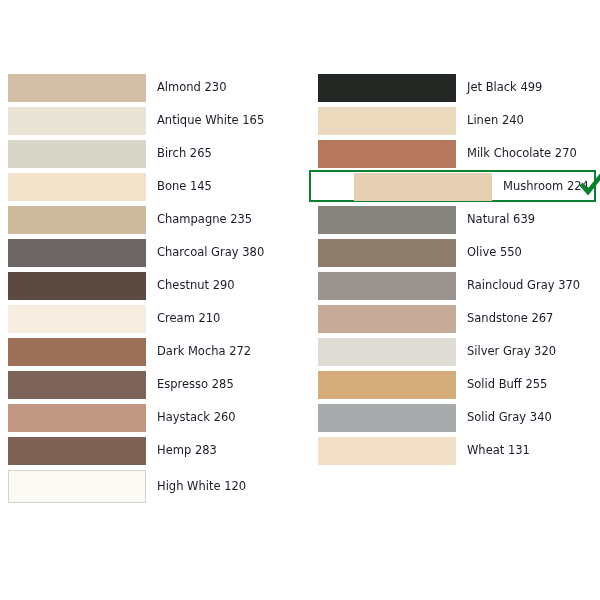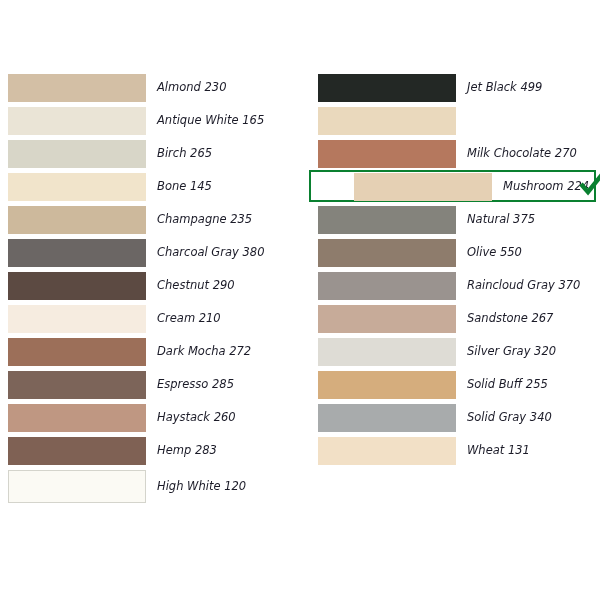--- a/index.html
+++ b/index.html
@@ -53,21 +53,20 @@
     height: 33px;
   }
 
   .label {
     flex: 1 1 auto;
     padding-left: 11px;
     font-size: 11.5px;
     line-height: 1.2;
     color: #1b1b28;
     white-space: nowrap;
-    font-style: italic;
   }
 
   
   .row.selected {
     
     position: relative;
     padding-left: 36px;
   }
   .selected-box {
     position: absolute;
@@ -155,38 +154,39 @@
         <div class="label">High White 120</div>
       </div>
     </div>
   <div class="column right">
       <div class="row">
         <div class="swatch" style="background: rgb(35, 40, 37);"></div>
         <div class="label">Jet Black 499</div>
       </div>
       <div class="row">
         <div class="swatch" style="background: rgb(234, 217, 189);"></div>
+        <div class="label">Linen 240</div>
       </div>
       <div class="row">
         <div class="swatch" style="background: rgb(181, 120, 94);"></div>
         <div class="label">Milk Chocolate 270</div>
       </div>
       <div class="row selected">
         <div class="selected-box" style="border-color: rgb(10, 128, 48);"></div>
         <div class="swatch" style="background: rgb(229, 208, 180);"></div>
         <div class="label">Mushroom 224</div>
         <span class="check">
           <svg width="30" height="30" viewBox="0 0 30 30">
             <path d="M4 15 L11 23 L27 3" fill="none" stroke="#0a8030" stroke-width="4.5" stroke-linecap="butt" stroke-linejoin="miter"></path>
           </svg>
         </span>
       </div>
       <div class="row">
         <div class="swatch" style="background: rgb(132, 131, 124);"></div>
-        <div class="label">Natural 375</div>
+        <div class="label">Natural 639</div>
       </div>
       <div class="row">
         <div class="swatch" style="background: rgb(142, 124, 108);"></div>
         <div class="label">Olive 550</div>
       </div>
       <div class="row">
         <div class="swatch" style="background: rgb(154, 147, 143);"></div>
         <div class="label">Raincloud Gray 370</div>
       </div>
       <div class="row">

